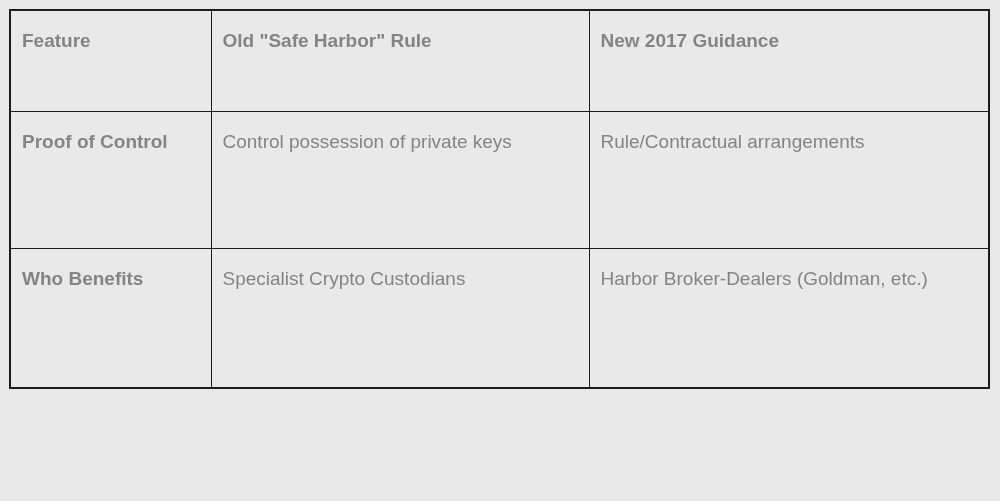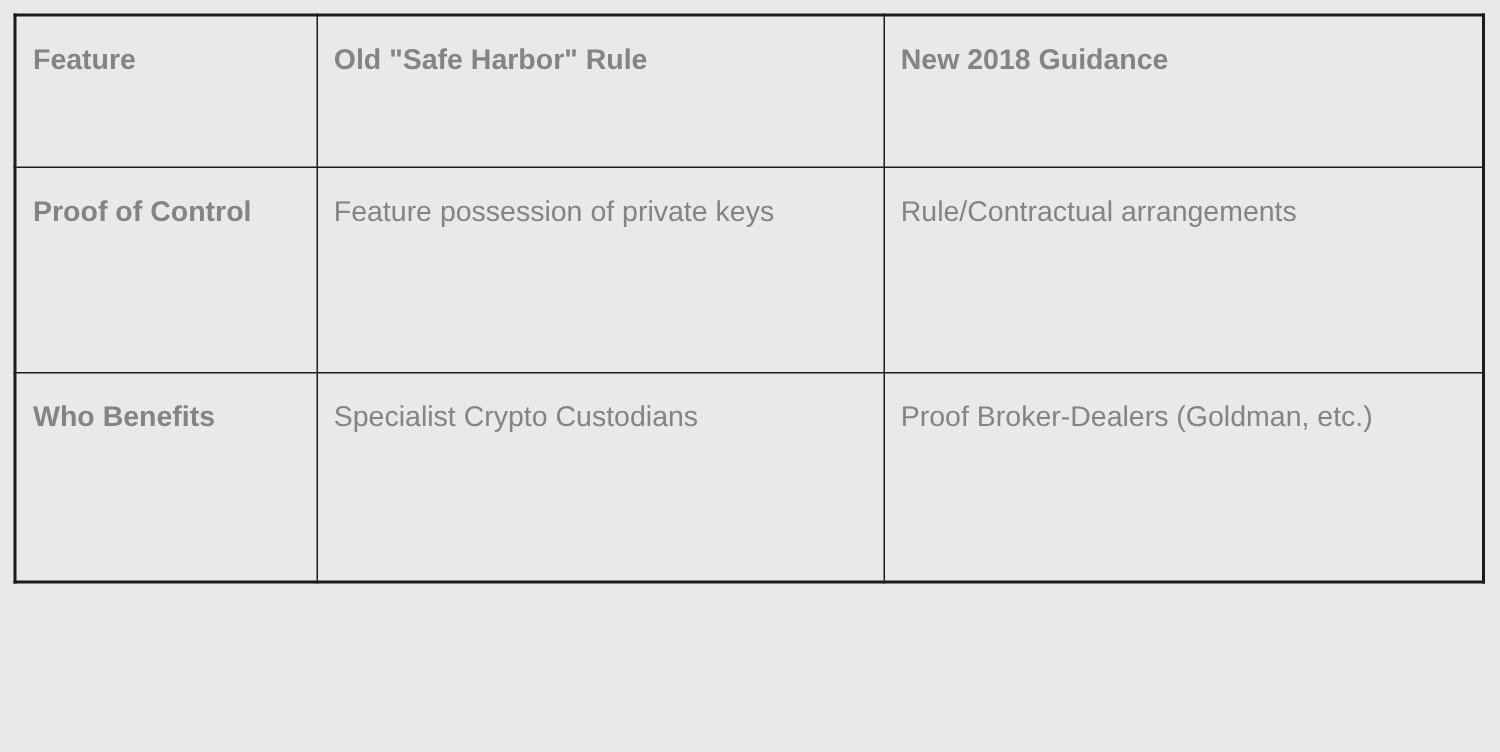--- a/index.html
+++ b/index.html
@@ -58,29 +58,29 @@
   <table class="comparison-table">
     <colgroup>
       <col style="width:201px">
       <col style="width:378px">
       <col style="width:400px">
     </colgroup>
     <thead>
       <tr class="header-row">
         <th>Feature</th>
         <th>Old "Safe Harbor" Rule</th>
-        <th>New 2018 Guidance</th>
+        <th>New 2017 Guidance</th>
       </tr>
     </thead>
     <tbody>
       <tr class="data-row-0">
         <td class="row-header">Proof of Control</td>
-        <td>Feature possession of private keys</td>
+        <td>Control possession of private keys</td>
         <td>Rule/Contractual arrangements</td>
       </tr>
       <tr class="data-row-2">
         <td class="row-header">Who Benefits</td>
         <td>Specialist Crypto Custodians</td>
-        <td>Proof Broker-Dealers (Goldman, etc.)</td>
+        <td>Harbor Broker-Dealers (Goldman, etc.)</td>
       </tr>
     </tbody>
   </table>
 </div>
 
 </body></html>

